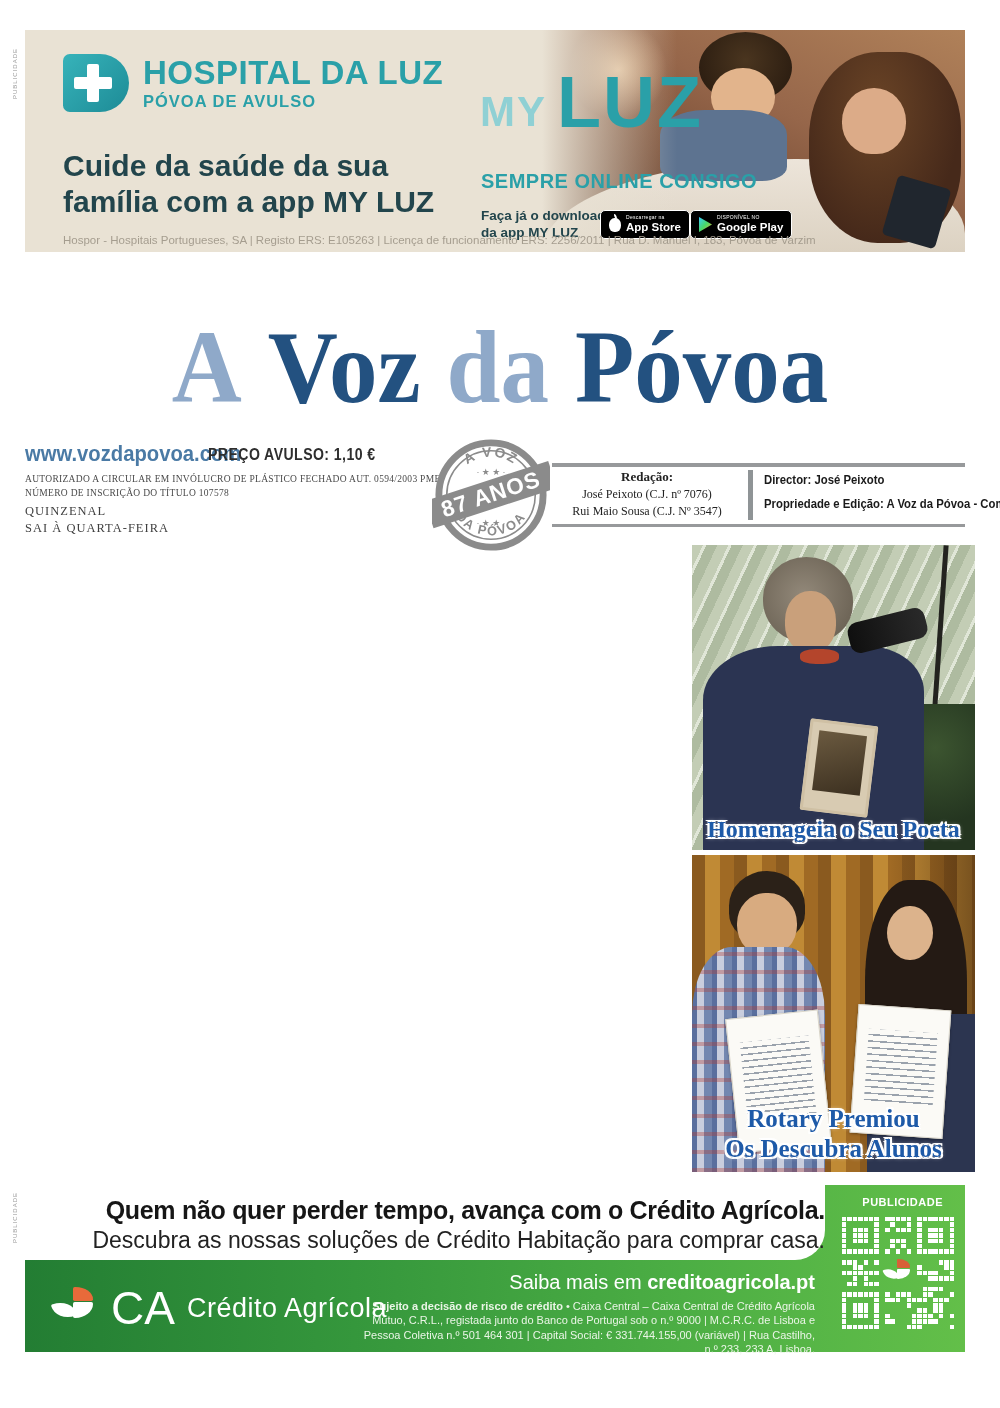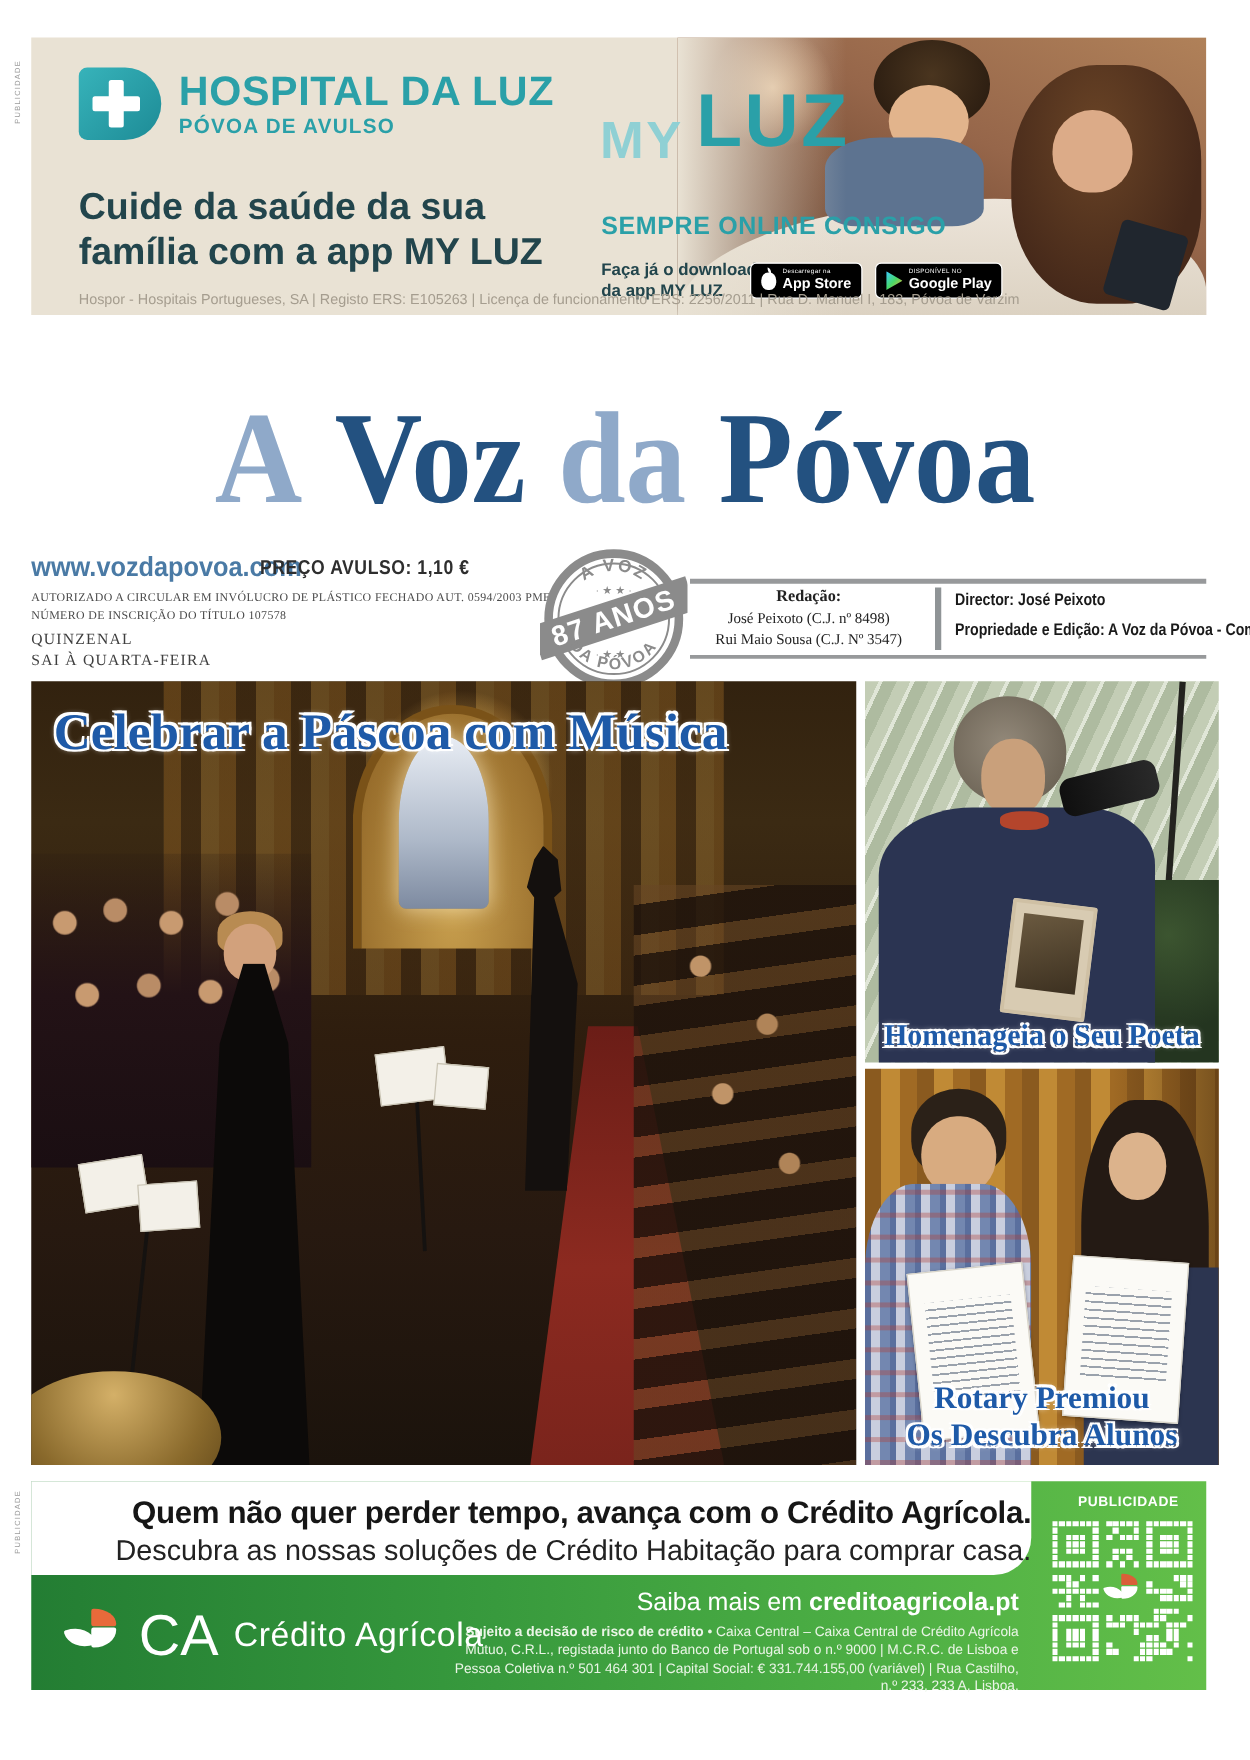--- a/index.html
+++ b/index.html
@@ -26,24 +26,24 @@
   .hl-logo-row{left:38px;top:24px;display:flex;align-items:center;gap:14px;}
   .hl-d{position:relative;width:66px;height:58px;background:linear-gradient(135deg,#37b3ba,#1d8b96);
         border-radius:8px 34px 34px 8px;}
   .hl-d::before{content:"";position:absolute;left:24px;top:10px;width:12px;height:38px;background:#fff;border-radius:2px;}
   .hl-d::after{content:"";position:absolute;left:11px;top:23px;width:38px;height:12px;background:#fff;border-radius:2px;}
   .hl-title{font-size:33px;font-weight:bold;color:#2aa0a8;letter-spacing:.5px;line-height:1;}
   .hl-sub{font-size:16.5px;font-weight:bold;color:#2aa0a8;letter-spacing:1px;margin-top:3px;}
   .ad-headline{left:38px;top:118px;font-size:30px;font-weight:bold;color:#22454c;line-height:1.2;}
   .myluz{left:455px;top:40px;display:flex;align-items:flex-start;gap:10px;}
   .my{font-size:42px;font-weight:bold;color:#8fd0d4;letter-spacing:2px;margin-top:18px;}
-  .luz{font-size:60px;font-weight:bold;color:#2aa0a8;letter-spacing:2px;line-height:.9;}
+  .luz{font-size:72px;font-weight:bold;color:#2aa0a8;letter-spacing:2px;line-height:.9;}
   .tagline{left:456px;top:140px;font-size:20px;font-weight:bold;color:#2aa0a8;letter-spacing:.5px;}
   .download{left:456px;top:178px;font-size:13.5px;font-weight:bold;color:#22454c;line-height:1.25;}
-  .badges{left:575px;top:180px;display:flex;gap:10px;}
+  .badges{left:575px;top:180px;display:flex;}
   .badge{display:flex;align-items:center;gap:5px;background:#000;color:#fff;border:1px solid #fff;
          border-radius:5px;height:27px;padding:0 8px;}
   .badge small{display:block;font-size:5px;letter-spacing:.3px;line-height:1.1;}
   .badge b{display:block;font-size:11.5px;line-height:1.1;}
   .apple-shape{width:12px;height:14px;background:#fff;border-radius:46% 46% 44% 44%;position:relative;}
   .apple-shape::before{content:"";position:absolute;top:-4px;left:5px;width:3px;height:5px;background:#fff;border-radius:0 100% 0 100%;}
   .ad-legal{left:38px;top:204px;font-size:11.5px;color:#a59d8f;}
 
   
   .dateline{left:25px;top:271px;width:940px;font-family:"Liberation Serif",serif;font-size:13.5px;color:#2b2b2b;
@@ -284,50 +284,30 @@
     <text font-family="Liberation Sans, sans-serif" font-size="13" font-weight="bold" fill="#8b8b8b" letter-spacing="2">
       <textPath href="#arcB" startOffset="50%" text-anchor="middle">DA PÓVOA</textPath>
     </text>
   </svg>
 
   <div class="abs masthead-box">
     <div class="abs mb-bar" style="top:0;"></div>
     <div class="abs mb-bar b"></div>
     <div class="abs mb-redacao">
       <div class="lbl">Redação:</div>
-      <div class="ln">José Peixoto (C.J. nº 8498)</div>
+      <div class="ln">José Peixoto (C.J. nº 7076)</div>
       <div class="ln">Rui Maio Sousa (C.J. Nº 3547)</div>
     </div>
     <div class="abs mb-div"></div>
     <div class="abs mb-right">
       <div>Director: José Peixoto</div>
       <div class="ln2">Propriedade e Edição: A Voz da Póvoa - Comunicação Social, Lda.</div>
     </div>
   </div>
 
-  <div class="abs photo main-photo">
-    <div class="abs altar-cols"></div>
-    <div class="abs altar-arch"></div>
-    <div class="abs statue"></div>
-    <div class="abs choir"></div>
-    <div class="abs carpet"></div>
-    <div class="abs pews"></div>
-    <div class="abs conductor"></div>
-    <div class="abs singer-hair"></div>
-    <div class="abs singer-head"></div>
-    <div class="abs singer-body"></div>
-    <div class="stand-pole" style="left:13%;top:66%;height:150px;transform:rotate(6deg);"></div>
-    <div class="sheet" style="left:6%;top:61%;width:50px;height:38px;transform:rotate(-9deg);"></div>
-    <div class="sheet" style="left:13%;top:64%;width:46px;height:36px;transform:rotate(-4deg);"></div>
-    <div class="stand-pole" style="left:47%;top:52%;height:130px;transform:rotate(-3deg);"></div>
-    <div class="sheet" style="left:42%;top:47%;width:54px;height:40px;transform:rotate(-7deg);"></div>
-    <div class="sheet" style="left:49%;top:49%;width:40px;height:32px;transform:rotate(5deg);"></div>
-    <div class="abs timpani"></div>
-    <div class="abs main-title photo-headline">Celebrar a Páscoa com Música</div>
-  </div>
 
   <div class="abs photo photo-r1">
     <div class="abs mic-stand"></div>
     <div class="abs foliage"></div>
     <div class="abs poet-hair"></div>
     <div class="abs poet-face"></div>
     <div class="abs poet-body"></div>
     <div class="abs poet-collar"></div>
     <div class="abs mic"></div>
     <div class="abs book"></div>

